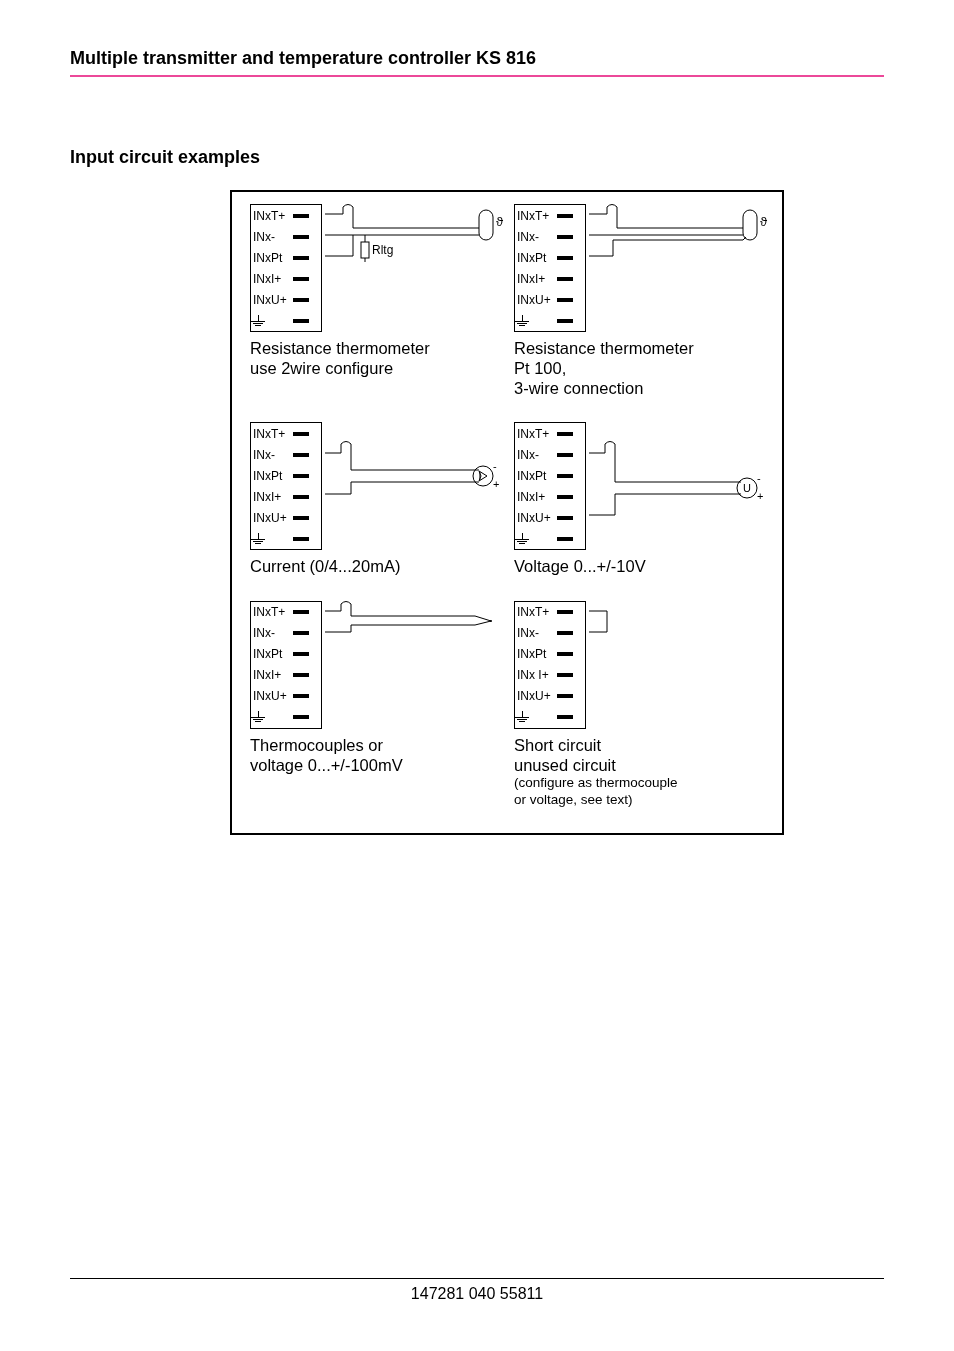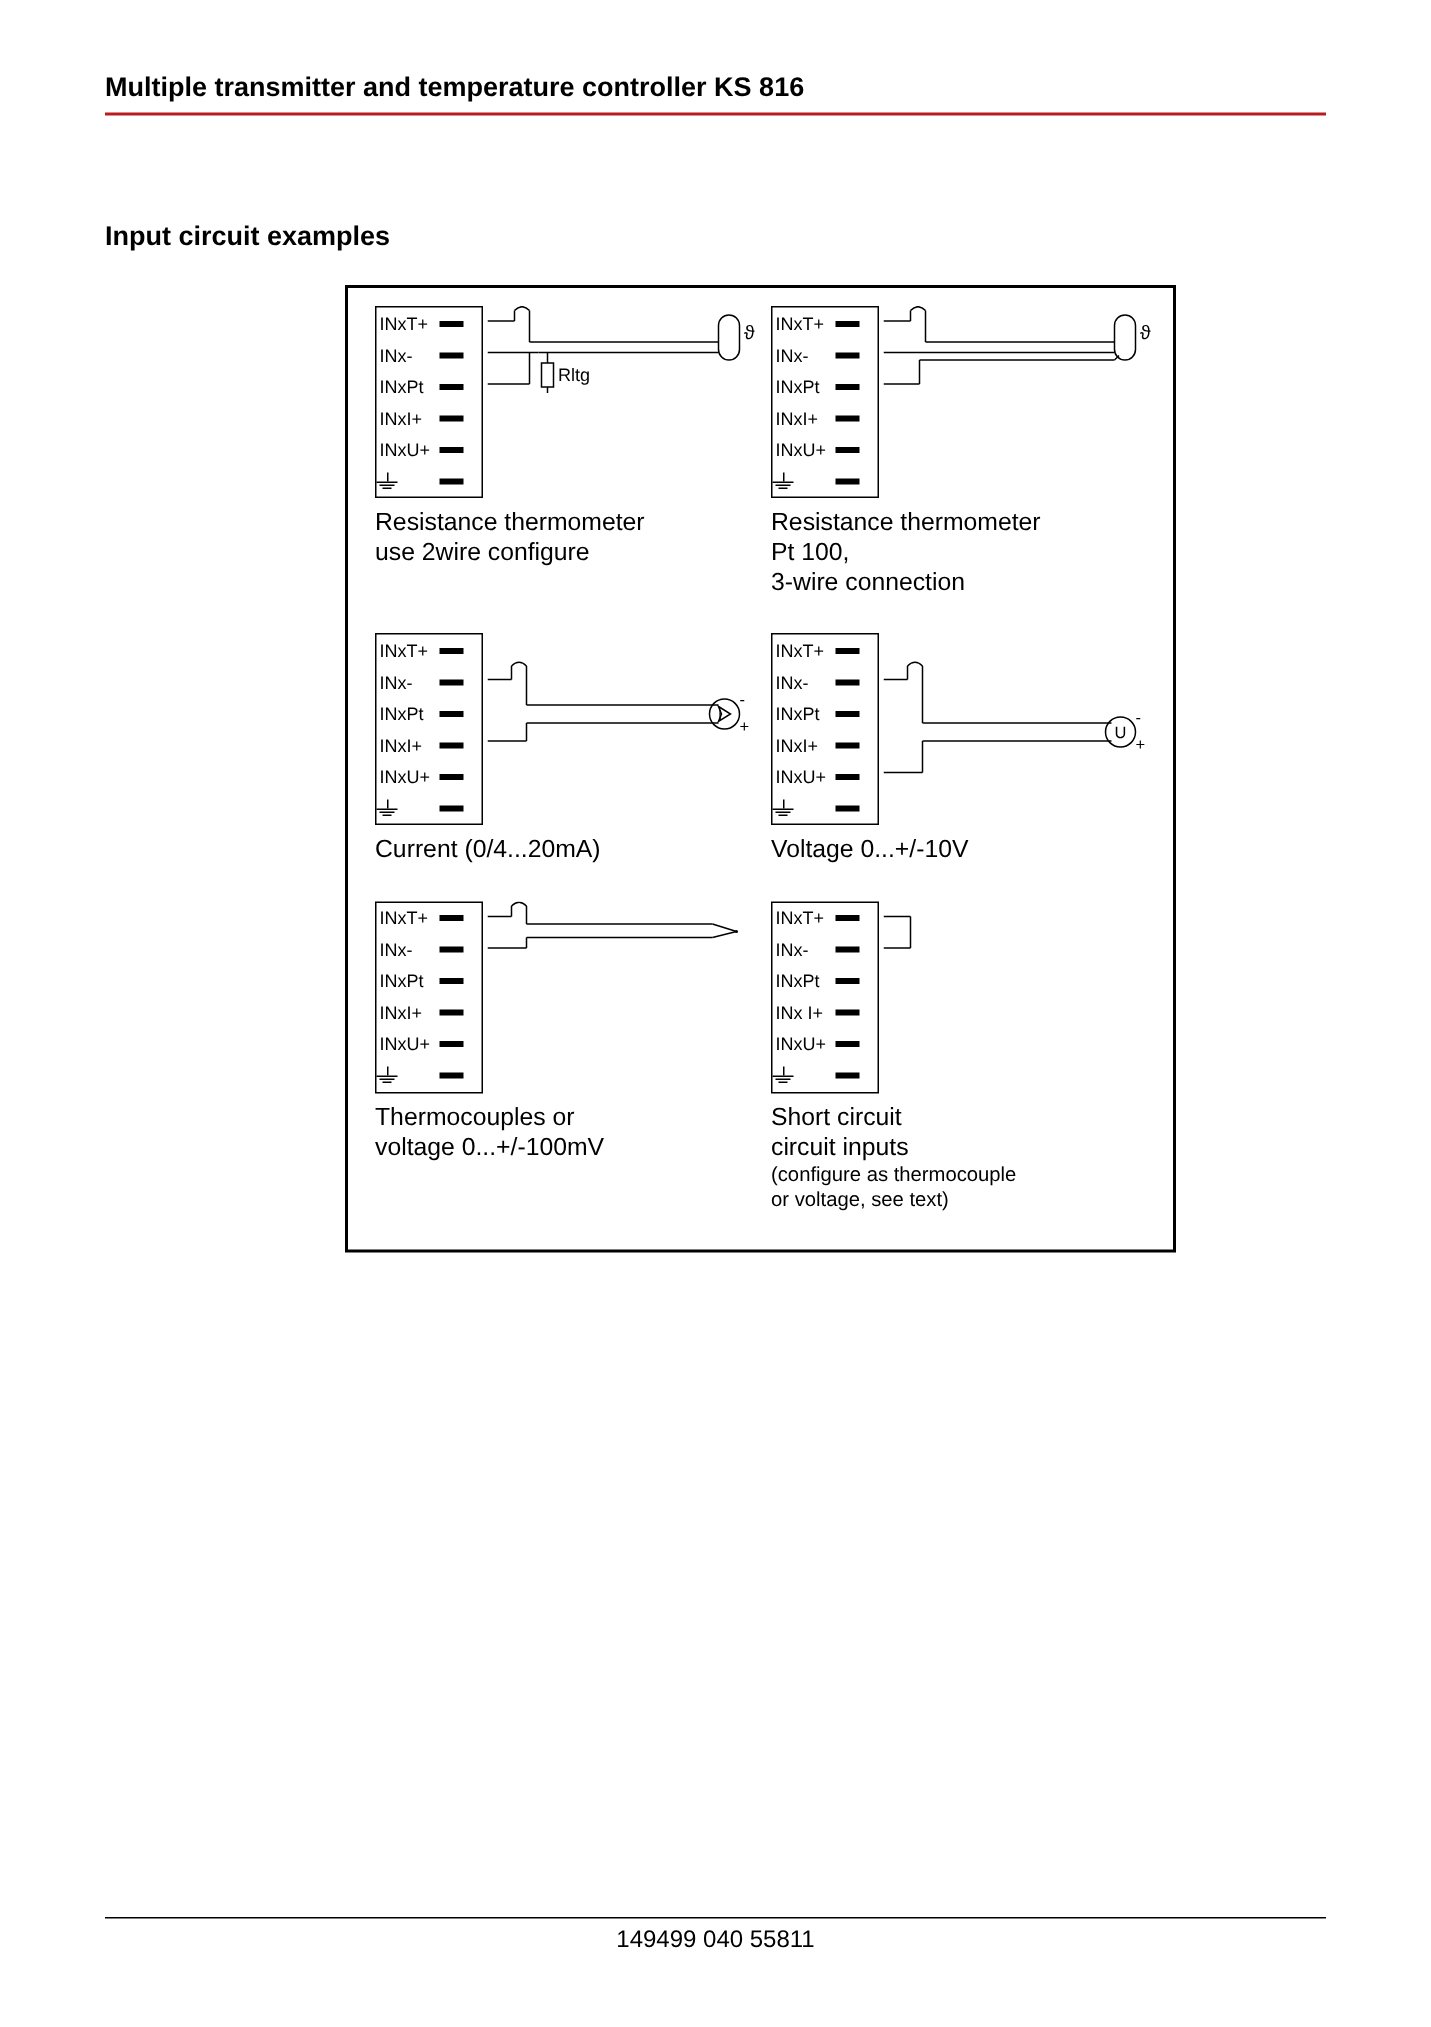--- a/index.html
+++ b/index.html
@@ -9,21 +9,21 @@
     }
     body {
       font-family: Arial, Helvetica, sans-serif;
       background: #fff;
       width: 954px;
       height: 1351px;
       position: relative;
       padding: 48px 70px;
     }
     .header-line {
-      border-bottom: 2px solid #b91c1c;
+      border-bottom: 2px solid #ec4899;
       padding-bottom: 6px;
       margin-bottom: 70px;
     }
     .header-title {
       font-weight: bold;
       font-size: 18px;
     }
     .section-heading {
       font-weight: bold;
       font-size: 18px;
@@ -443,27 +443,27 @@
             </div>
         </div>
         <svg class="figsvg" width="60" height="130">
           <line x1="0" y1="10" x2="18" y2="10" stroke="#000"></line>
           <line x1="0" y1="31" x2="18" y2="31" stroke="#000"></line>
           <line x1="18" y1="10" x2="18" y2="31" stroke="#000"></line>
         </svg>
       </div>
       <div class="caption">
         <div>Short circuit</div>
-        <div>circuit inputs</div>
+        <div>unused circuit</div>
       </div>
       <div class="caption-sub">
         <div>(configure as thermocouple</div>
         <div> or voltage, see text)</div>
       </div>
     </div>
 
   </div>
 </div>
 
 <div class="footer">
   <span>14</span>
-  <span>9499 040 55811</span>
+  <span>7281 040 55811</span>
 </div>
 
 </body></html>

